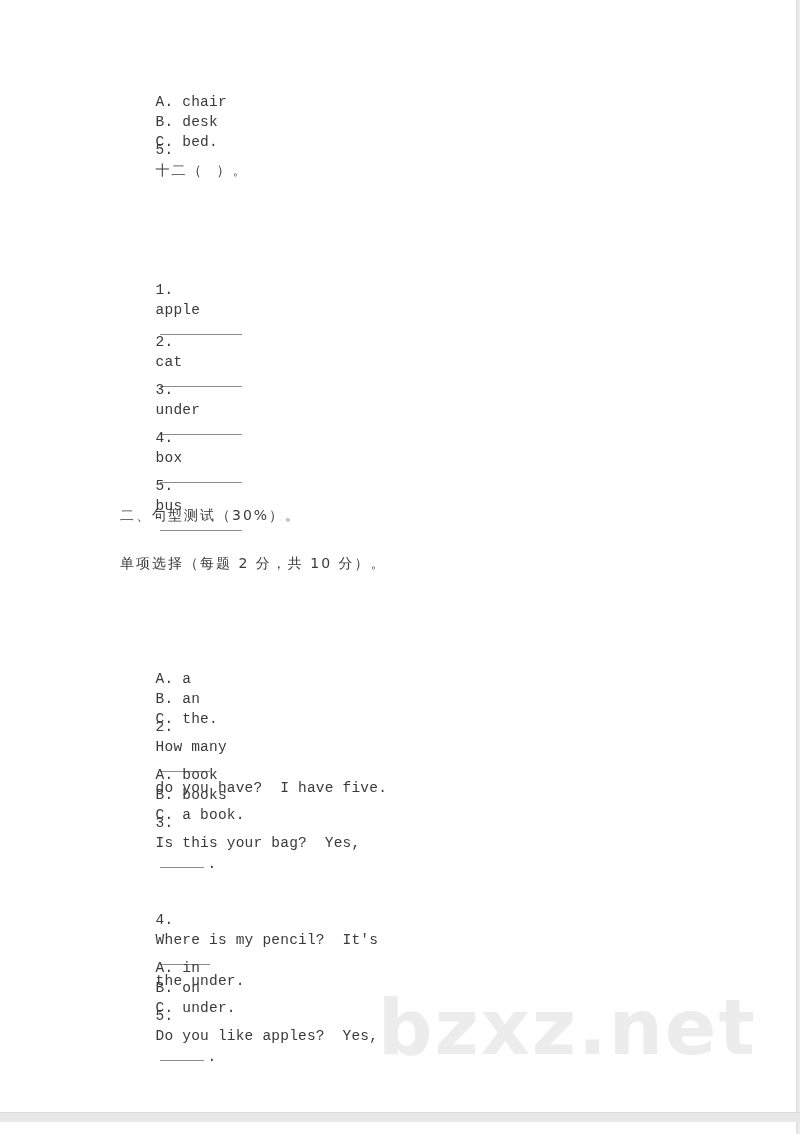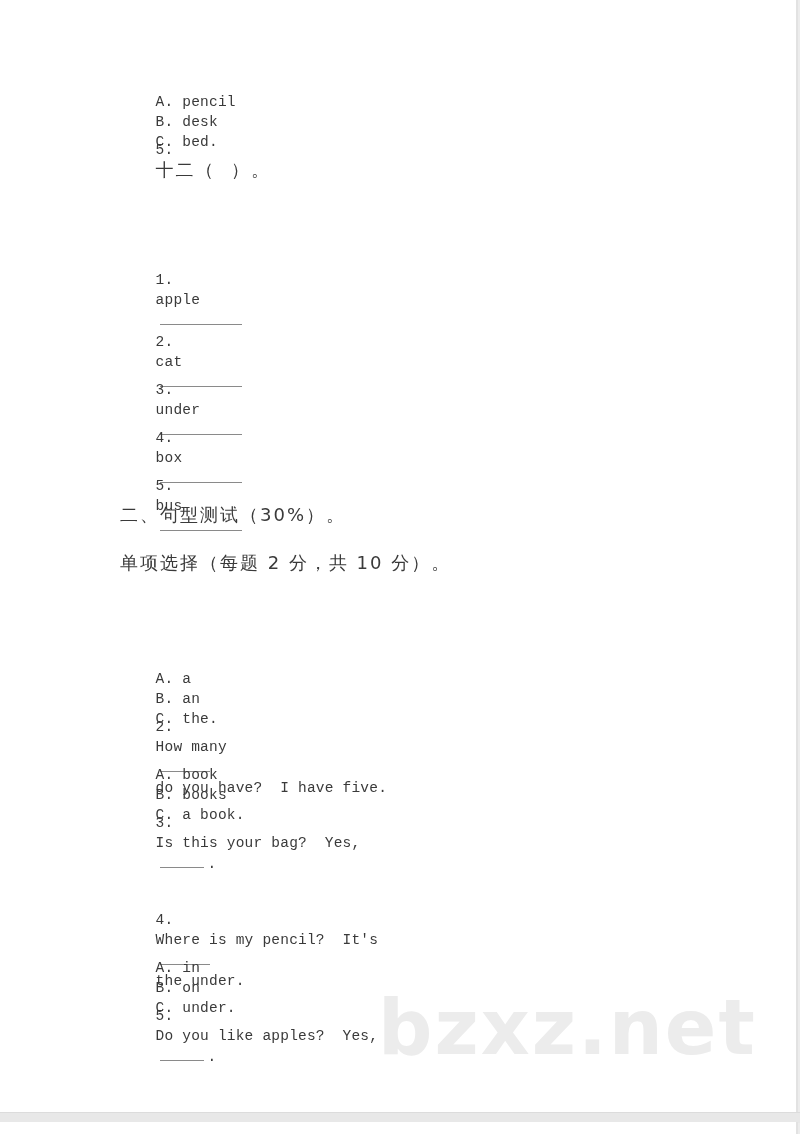--- a/index.html
+++ b/index.html
@@ -26,21 +26,21 @@
     position: absolute; left: 0; top: 1112px; width: 800px; height: 10px;
     background: #e8e8e8;
     border-top: 1px solid #dcdcdc;
   }
   .line {
     position: absolute; left: 120px;
     font-size: 14.5px; line-height: 20px;
     white-space: pre;
     letter-spacing: 0.2px;
   }
-  .cn { font-family: "DejaVu Sans", sans-serif; font-size: 18px; letter-spacing: 2px; }
+  .cn { font-family: "DejaVu Sans", sans-serif; font-size: 14px; letter-spacing: 2px; }
   .blank {
     display: inline-block; border-bottom: 1px solid #8a8a8a;
     height: 14px; vertical-align: baseline; margin: 0 4px;
   }
   .b-long { width: 82px; }
   .b-mid { width: 50px; }
   .b-short { width: 44px; }
   .opt { margin-right: 14px; }
   .watermark {
     position: absolute; left: 378px; top: 988px;
@@ -49,33 +49,33 @@
     color: #ececec; line-height: 80px;
     pointer-events: none;
   }
 </style>
 </head>
 <body>
 
 <div class="page">
 
   <div class="line" style="top:72px">
-    <span class="opt">A. pencil</span>
+    <span class="opt">A. chair</span>
     <span class="opt">B. desk</span>
     <span class="opt">C. bed.</span>
   </div>
 
   <div class="line" style="top:120px">
     <span>5.</span>
     <span class="cn">十二（  ）。</span>
   </div>
 
 
 
-  <div class="line" style="top:250px">
+  <div class="line" style="top:260px">
     <span>1.</span>
     <span>apple</span>
     <span class="blank b-long"></span>
   </div>
   <div class="line" style="top:312px">
     <span>2.</span>
     <span>cat</span>
     <span class="blank b-long"></span>
   </div>
   <div class="line" style="top:360px">

